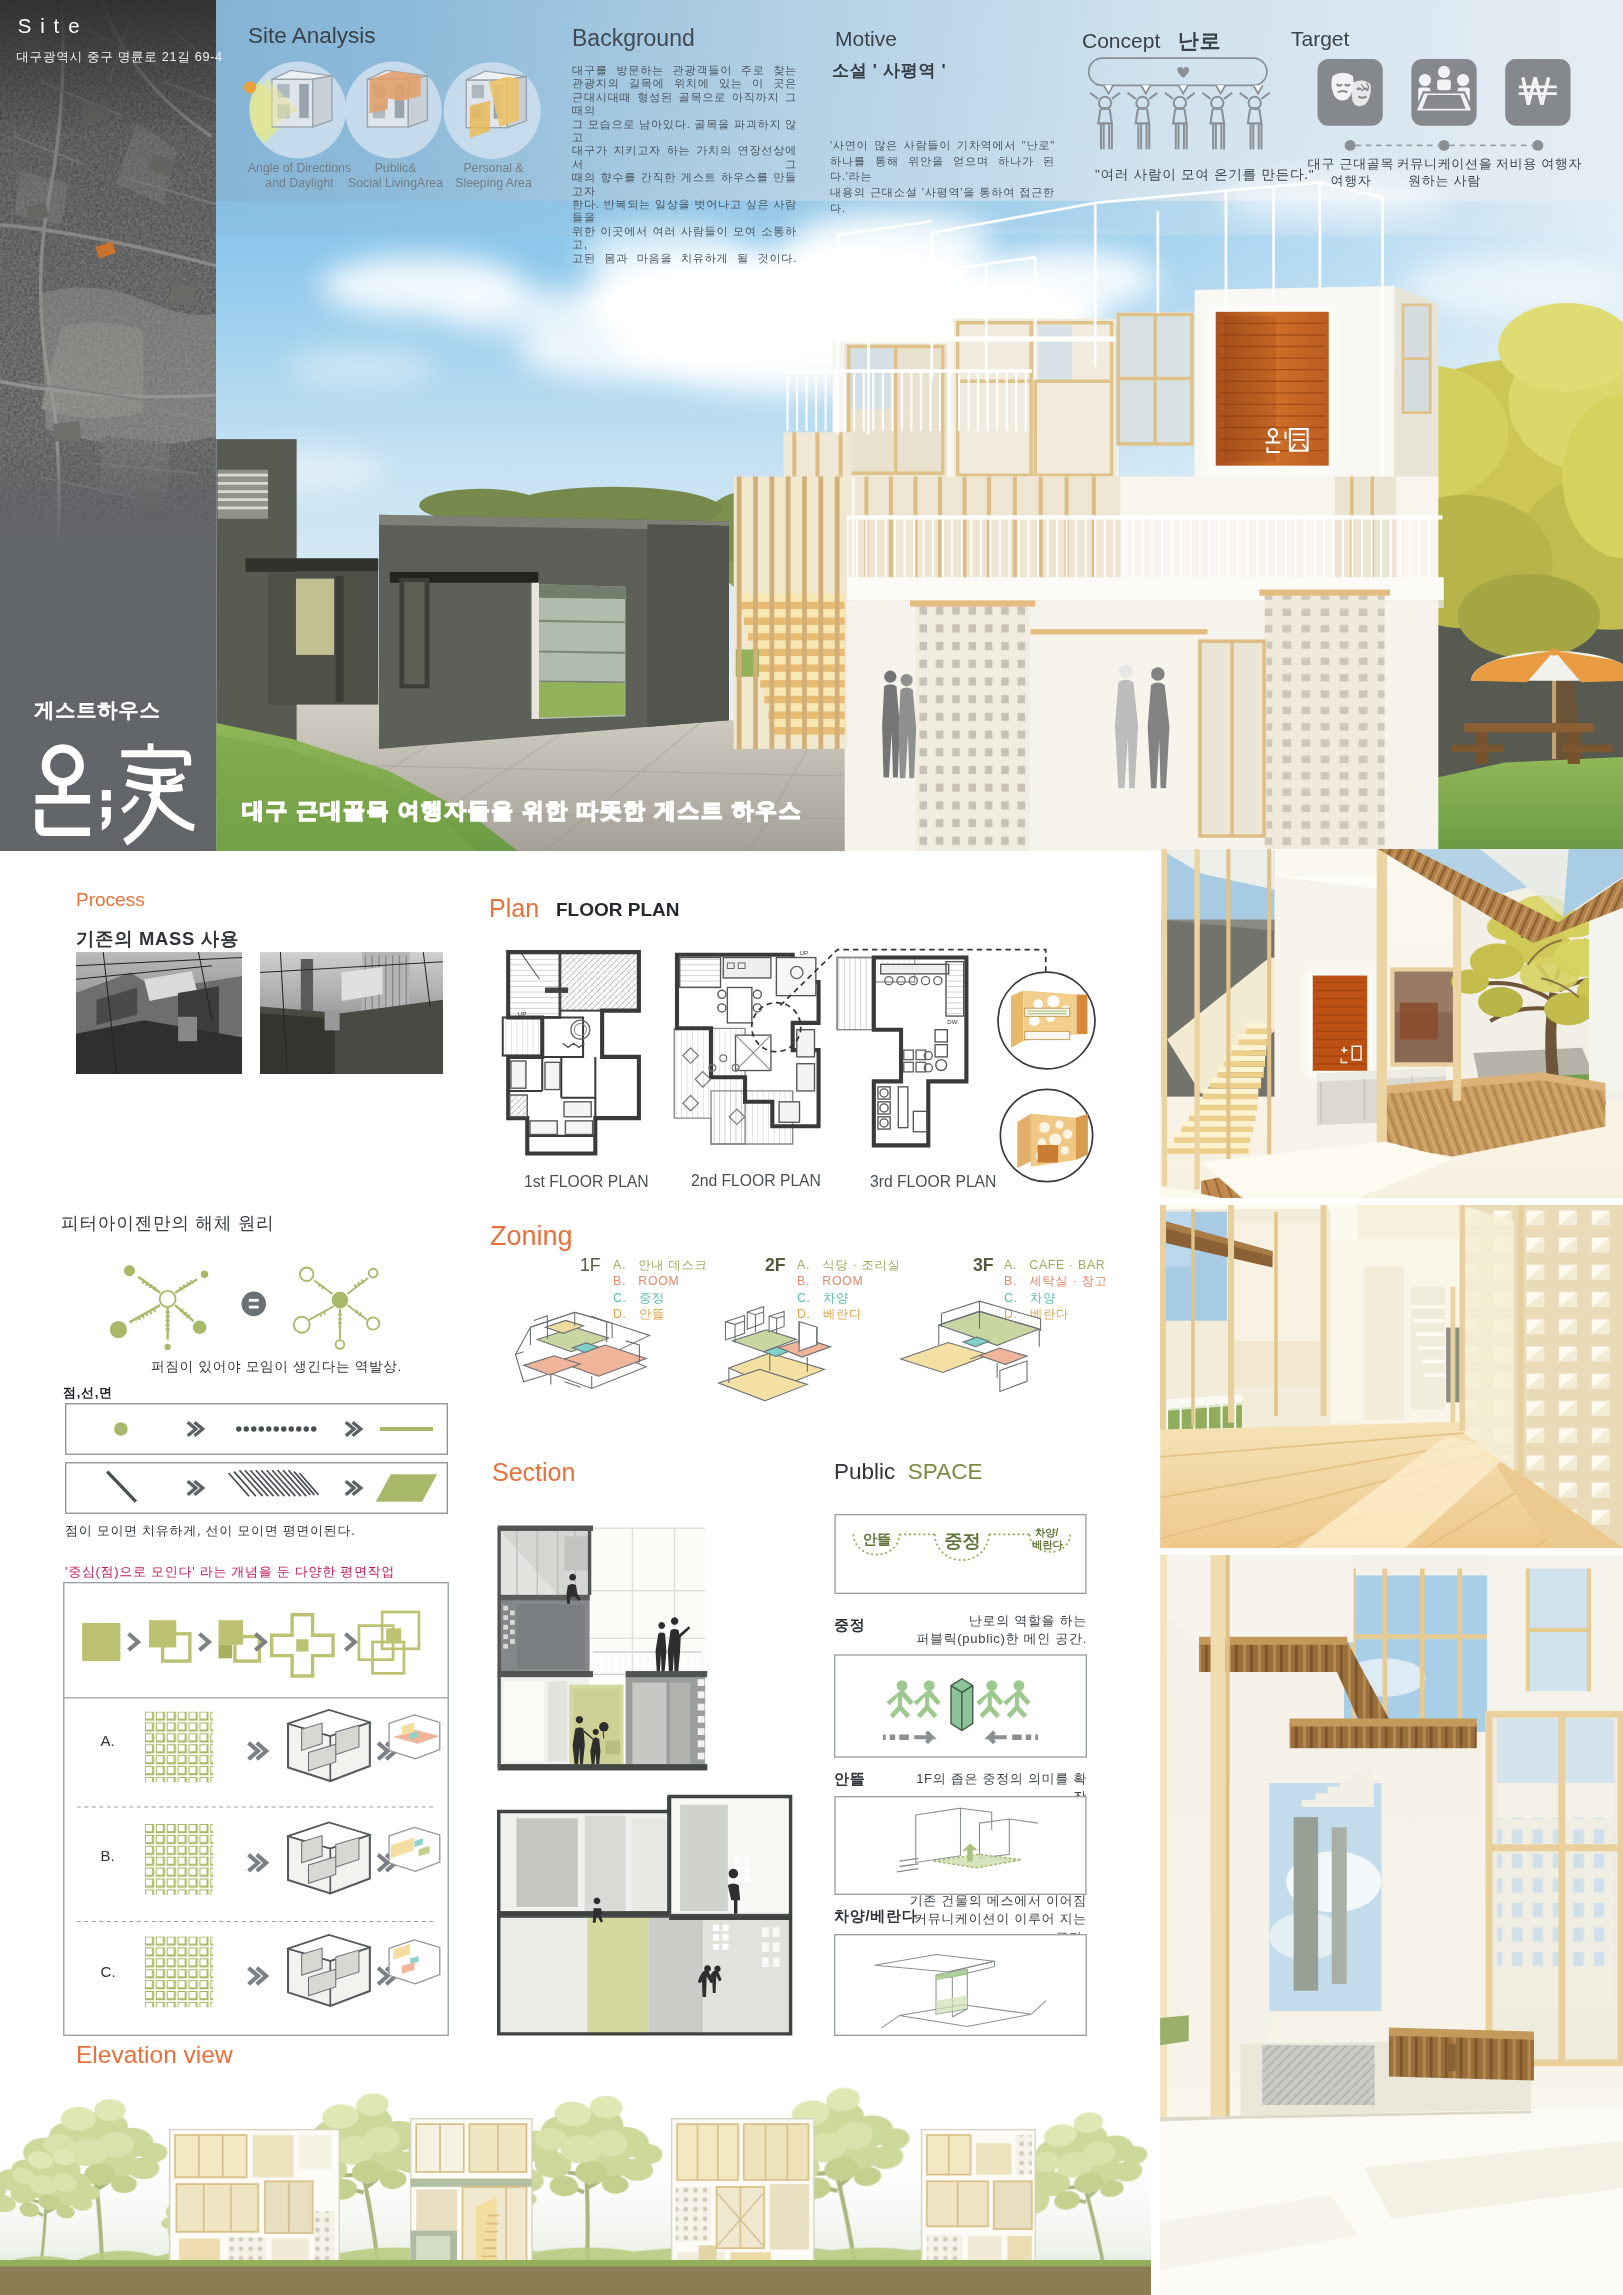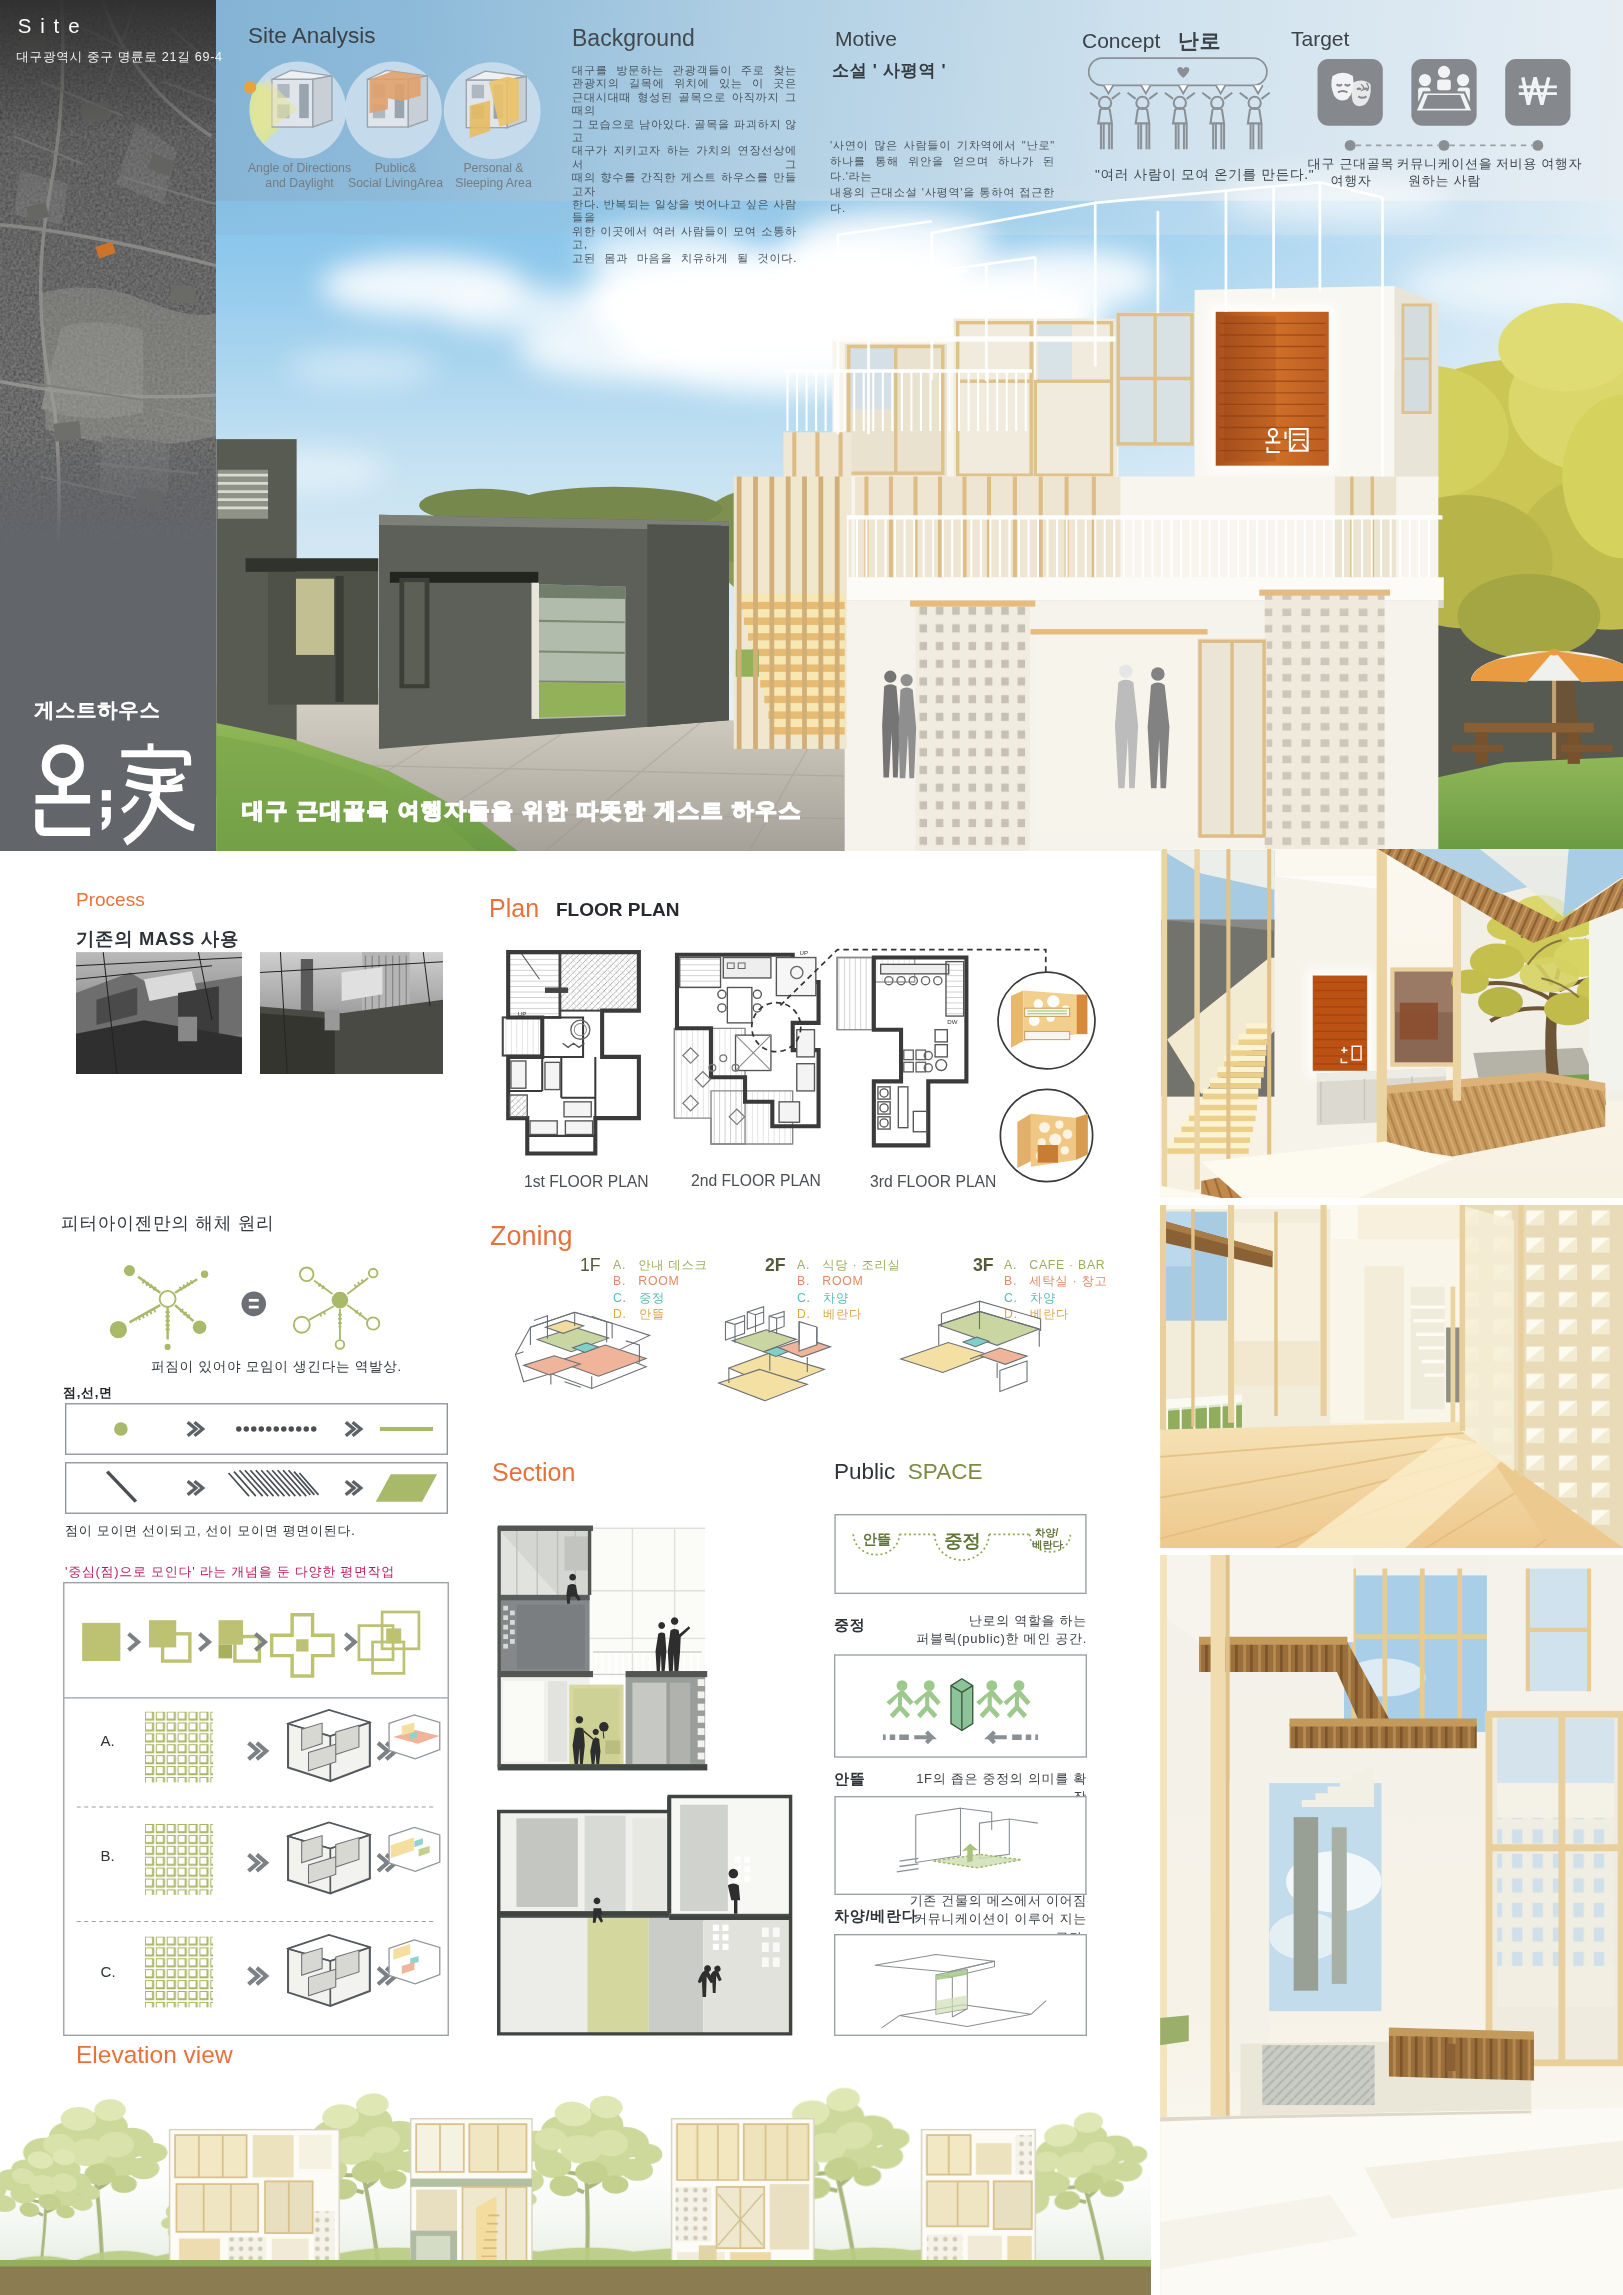--- a/index.html
+++ b/index.html
@@ -652,21 +652,21 @@
 <rect x="1" y="1" width="560" height="74" fill="#fff" stroke="#8f9499" stroke-width="2"></rect>
 <path d="M62,14 L104,58" stroke="#4a4f54" stroke-width="5"></path>
 <path d="M180,28 l12,10 -12,10 M190,28 l12,10 -12,10" stroke="#5c6166" stroke-width="5" fill="none"></path>
 <g stroke="#4a4f54" stroke-width="2.5">
 <path d="M240,16 l30,34 M248,14 l32,36 M256,12 l34,38 M264,12 l34,38 M272,12 l34,38 M280,12 l34,38 M288,12 l34,38 M296,12 l34,38 M304,12 l34,38 M312,12 l34,38 M320,12 l34,38 M328,12 l32,36 M336,14 l30,34 M344,16 l28,32"></path>
 </g>
 <path d="M412,28 l12,10 -12,10 M422,28 l12,10 -12,10" stroke="#5c6166" stroke-width="5" fill="none"></path>
 <path d="M478,18 L546,18 L524,58 L456,58 Z" fill="#a9b96a"></path>
 </svg>
 
-<div class="abs kr" style="left:65px;top:1522px;font-size:13px;color:#33383d;">점이 모이면 선이되고, 선이 모이면 평면이된다.</div>
+<div class="abs kr" style="left:65px;top:1522px;font-size:13px;color:#33383d;">점이 모이면 치유하게, 선이 모이면 평면이된다.</div>
 
 <div class="abs kr" style="left:65px;top:1563px;font-size:13px;color:#be185d;">'중심(점)으로 모인다' 라는 개념을 둔 다양한 평면작업</div>
 
 <svg class="abs" style="left:63px;top:1582px" width="386" height="454" viewBox="0 0 566 666">
 <rect x="1" y="1" width="564" height="664" fill="#fff" stroke="#9aa0a5" stroke-width="2"></rect>
 <path d="M1,170 H565" stroke="#9aa0a5" stroke-width="1.5"></path>
 <path d="M20,330 H546" stroke="#9aa0a5" stroke-width="1.5" stroke-dasharray="6 5"></path>
 <path d="M20,498 H546" stroke="#9aa0a5" stroke-width="1.5" stroke-dasharray="6 5"></path>
 <defs>
 <pattern id="gridp" width="16" height="16" patternUnits="userSpaceOnUse">

